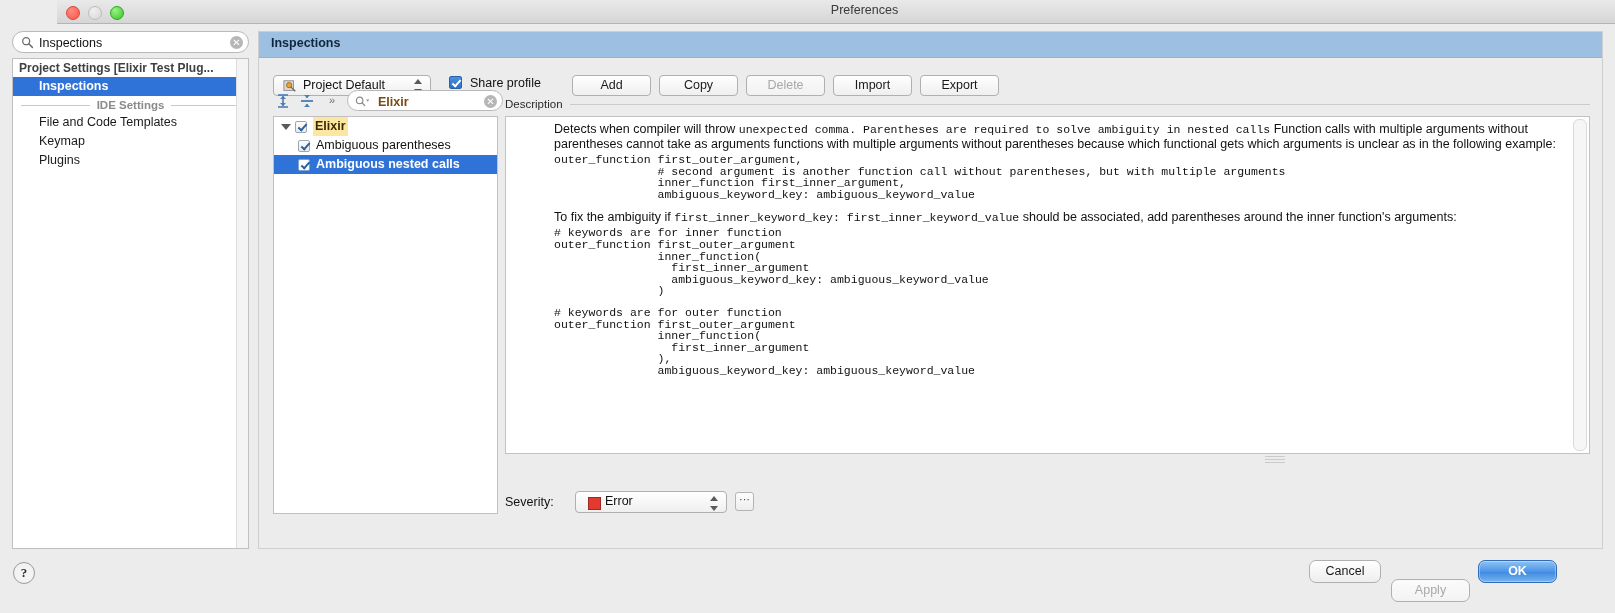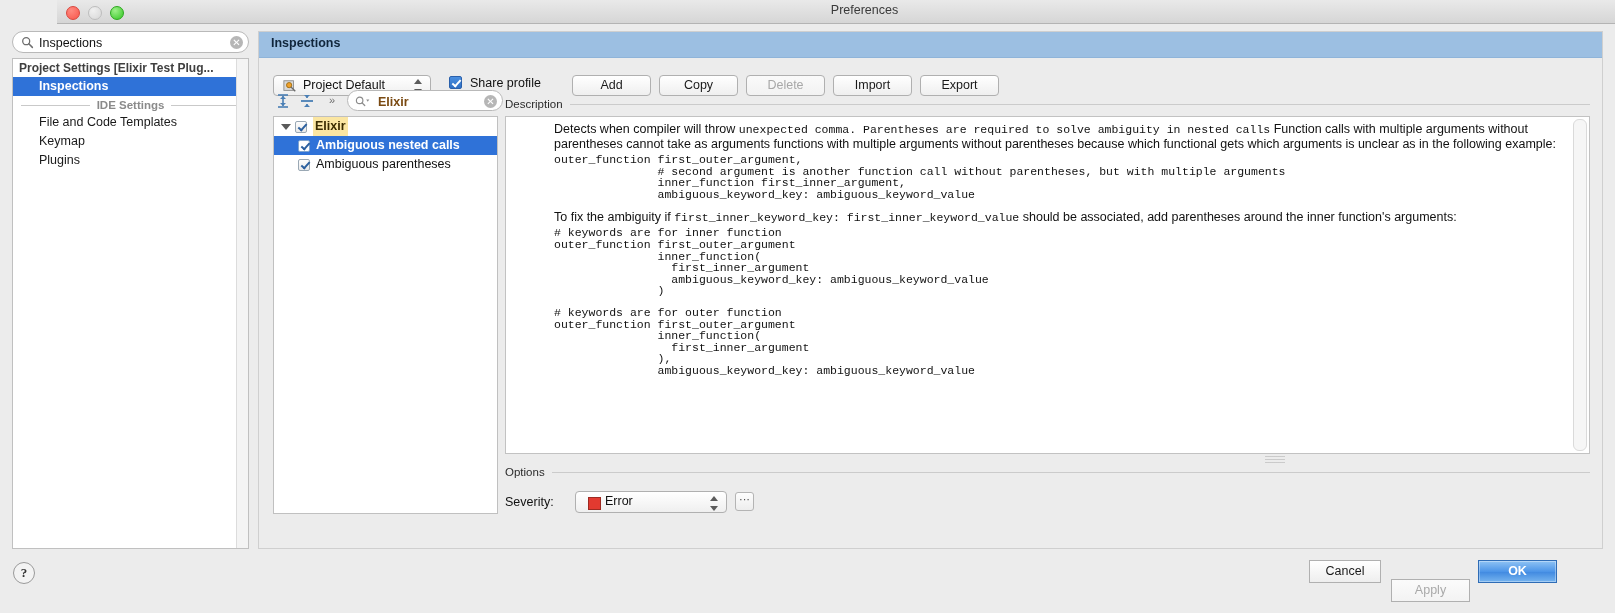--- a/index.html
+++ b/index.html
@@ -241,21 +241,21 @@
   .ellipsis-btn {
     position: absolute; left: 230px; top: 1px; width: 19px; height: 19px;
     box-sizing: border-box; border: 1px solid #b4b4b4; border-radius: 3px;
     background: linear-gradient(to bottom, #fdfdfd, #ededed);
     font-size: 11px; color: #444; text-align: center; line-height: 12px;
   }
 
   
   .footer-btn {
     position: absolute; top: 560px; height: 23px; box-sizing: border-box;
-    border: 1px solid #b0b0b0; border-radius: 0;
+    border: 1px solid #b0b0b0; border-radius: 7px;
     background: linear-gradient(to bottom, #ffffff, #eeeeee);
     font-family: "Liberation Sans", sans-serif; font-size: 12.5px; color: #1a1a1a;
     text-align: center; line-height: 21px;
   }
   .footer-btn.disabled { color: #a9a9a9; background: linear-gradient(to bottom, #fbfbfb, #f3f3f3); margin-top: 19px; }
   .footer-btn.primary {
     background: linear-gradient(to bottom, #8fc3f4 0%, #4d95e8 50%, #3f88e0 51%, #76b4ef 100%);
     border: 1px solid #2f6cb5; color: #fff; font-weight: bold;
     box-shadow: 0 0 0 1px rgba(255,255,255,.35) inset;
   }
@@ -371,27 +371,27 @@
       <div class="clear-btn">✕</div>
     </div>
   </div>
 
   <div class="tree-box">
     <div class="trow">
       <div class="disc"></div>
       <div class="cb2"></div>
       <div class="tlabel hl">Elixir</div>
     </div>
+    <div class="trow" style="padding-left:24px">
+      <div class="cb2"></div>
+      <div class="tlabel">Ambiguous parentheses</div>
+    </div>
     <div class="trow sel" style="padding-left:24px">
       <div class="cb2"></div>
       <div class="tlabel">Ambiguous nested calls</div>
-    </div>
-    <div class="trow" style="padding-left:24px">
-      <div class="cb2"></div>
-      <div class="tlabel">Ambiguous parentheses</div>
     </div>
   </div>
 
   <div class="splitter">
     <div class="grip"></div>
   </div>
 
   <div class="desc-label">
     <span>Description</span>
     <div class="ln"></div>
@@ -415,24 +415,20 @@
 outer_function first_outer_argument
                inner_function(
                  first_inner_argument
                ),
                ambiguous_keyword_key: ambiguous_keyword_value</pre>
     </div>
     <div class="dscroll"></div>
   </div>
   <div class="resize-grip"></div>
 
-  <div class="opt-label">
-    <span>Options</span>
-    <div class="ln"></div>
-  </div>
 
   <div class="sev-row">
     <div class="lbl">Severity:</div>
     <div class="sev-combo">
       <div class="swatch"></div>
       <div class="sl">Error</div>
       <div class="stepper" style="top:4px">
         <i class="up"></i>
           <i class="dn"></i>
       </div>

